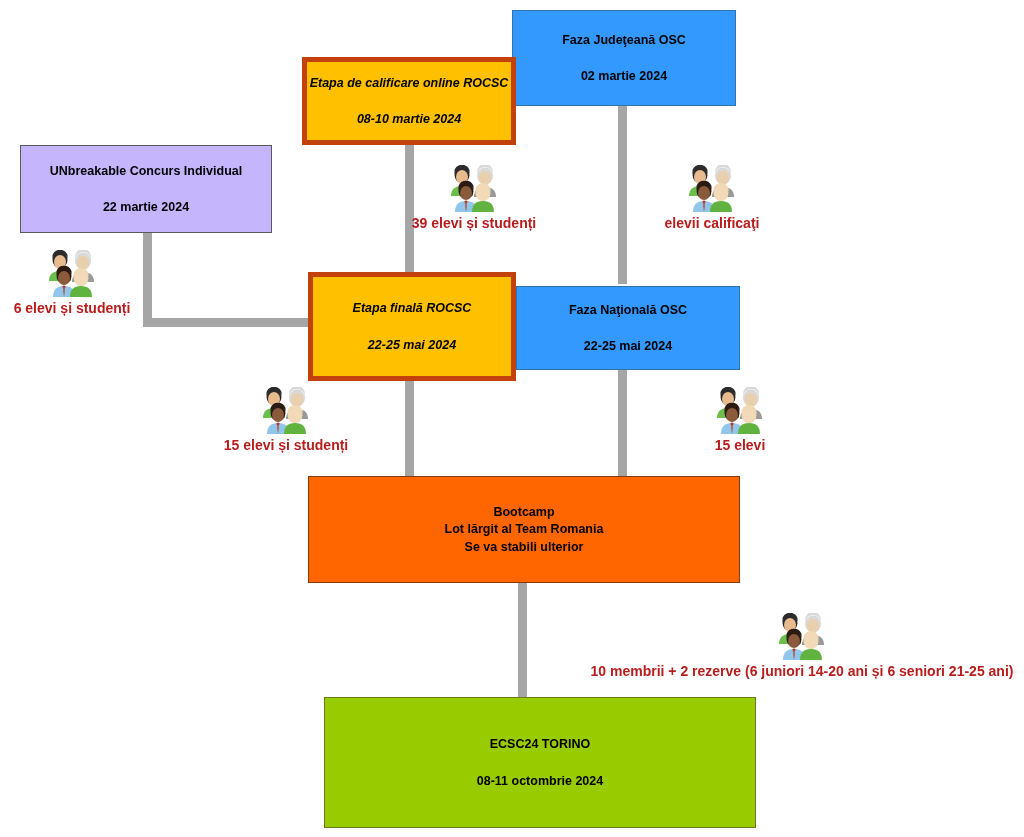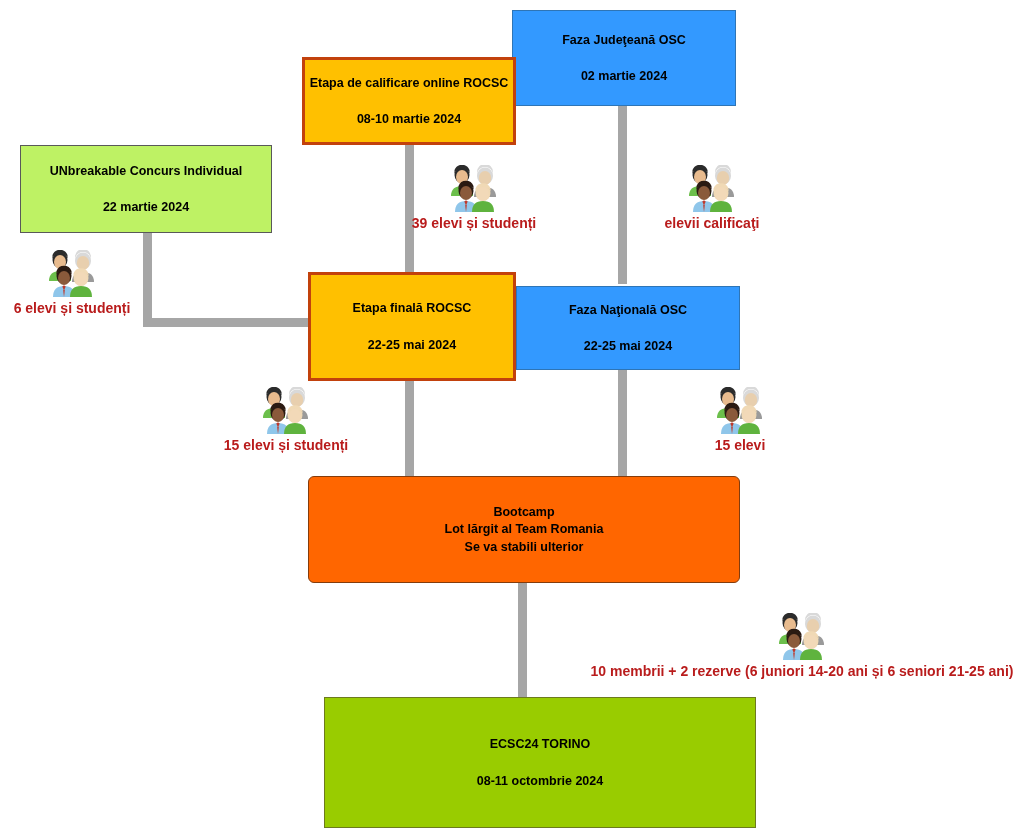--- a/index.html
+++ b/index.html
@@ -43,28 +43,29 @@
   }
   .box .ln + .ln {
     margin-top: 22px;
   }
   .box.tight .ln + .ln {
     margin-top: 3px;
   }
 
   .box-yellow {
     background: #FFC000;
-    border: 3px solid #c2410c;
+    border: 5px solid #c2410c;
+    font-style: italic;
   }
   .box-blue {
     background: #3399FF;
     border: 1px solid #2E75B6;
   }
   .box-white {
-    background: #bef264;
+    background: #c4b5fd;
     border: 1px solid #595959;
   }
   .box-orange {
     background: #FF6600;
     border: 1px solid #843C0C;
   }
   .box-green {
     background: #99CC00;
     border: 1px solid #6C7A1E;
   }
@@ -129,21 +130,21 @@
   <div class="box box-yellow" style="left:308px; top:272px; width:208px; height:109px;">
     <span class="ln">Etapa finală ROCSC</span>
     <span class="ln">22-25 mai 2024</span>
   </div>
 
   <div class="box box-blue" style="left:516px; top:286px; width:224px; height:84px;">
     <span class="ln">Faza Naţională OSC</span>
     <span class="ln">22-25 mai 2024</span>
   </div>
 
-  <div class="box box-orange tight" style="left:308px; top:476px; width:432px; height:107px;border-radius:6px;">
+  <div class="box box-orange tight" style="left:308px; top:476px; width:432px; height:107px;">
     <span class="ln">Bootcamp</span>
     <span class="ln">Lot lărgit al Team Romania</span>
     <span class="ln">Se va stabili ulterior</span>
   </div>
 
   <div class="box box-green" style="left:324px; top:697px; width:432px; height:131px;">
     <span class="ln">ECSC24 TORINO</span>
     <span class="ln">08-11 octombrie 2024</span>
   </div>
 

